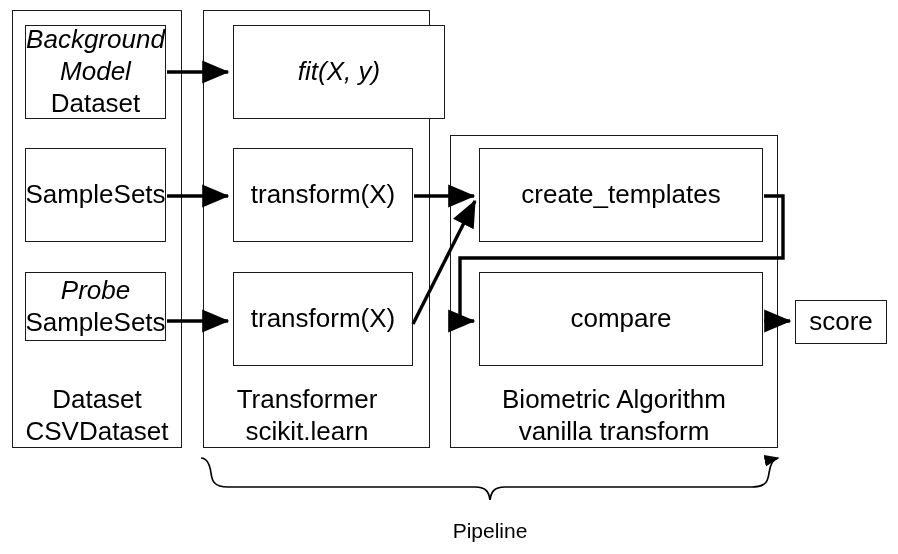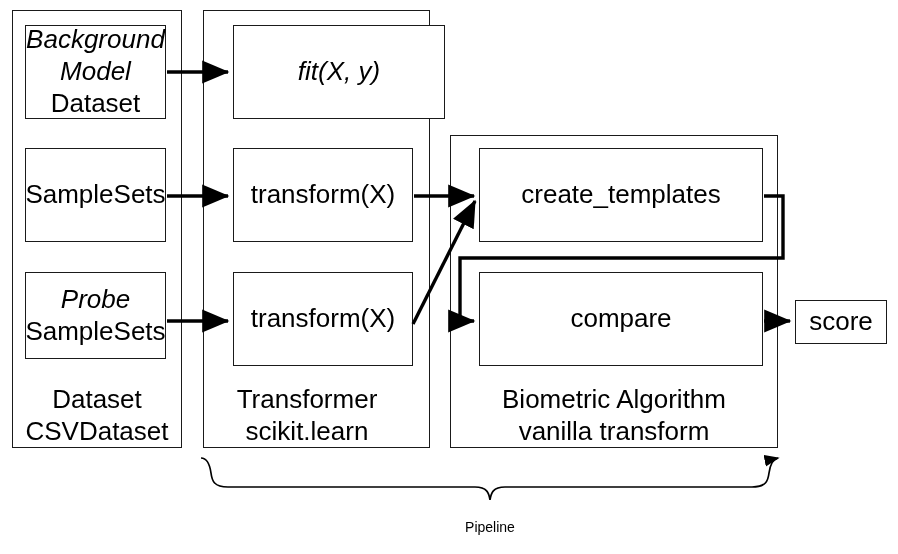--- a/index.html
+++ b/index.html
@@ -47,21 +47,21 @@
   .inner-label {
     position: absolute;
     text-align: center;
     line-height: 1.24;
   }
   .t-italic { font-style: italic; }
   .t-bold { font-weight: normal; }
   .fs20 { font-size: 26px; }
   .brace-label {
     position: absolute;
-    font-size: 14px;
+    font-size: 21px;
     text-align: center;
   }
 </style>
 </head>
 <body>
 
 <div id="canvas">
 
   <div class="container-box" style="left:12px; top:10px; width:170px; height:438px;"></div>
 
@@ -71,21 +71,21 @@
 
   <div class="box" style="left:25px; top:25px; width:141px; height:94px;">
     <span class="fs20 t-italic">Background Model</span>
     <span class="fs20">Dataset</span>
   </div>
 
   <div class="box" style="left:25px; top:148px; width:141px; height:94px;">
     <span class="fs20">SampleSets</span>
   </div>
 
-  <div class="box" style="left:25px; top:272px; width:141px; height:87px;">
+  <div class="box" style="left:25px; top:272px; width:141px; height:69px;">
     <span class="fs20 t-italic">Probe</span>
     <span class="fs20">SampleSets</span>
   </div>
 
   <div class="inner-label" style="left:12px; top:383px; width:170px;">
     <div class="fs20 t-bold">Dataset</div>
     <div class="fs20">CSVDataset</div>
   </div>
 
   <div class="box" style="left:233px; top:25px; width:212px; height:94px;font-style:italic;">

